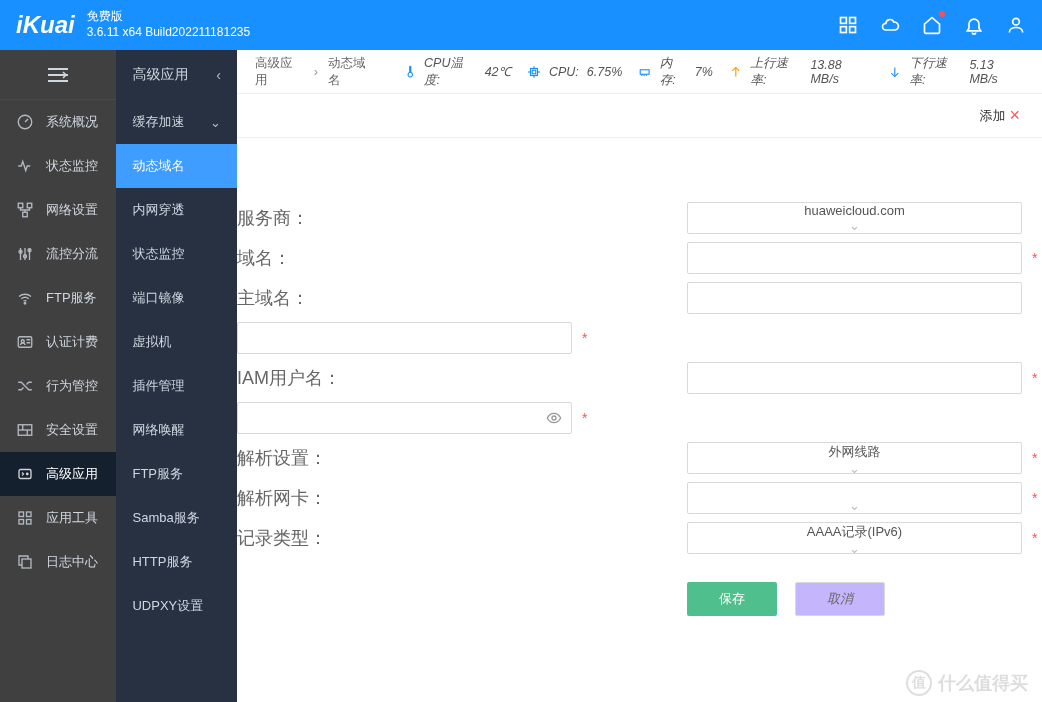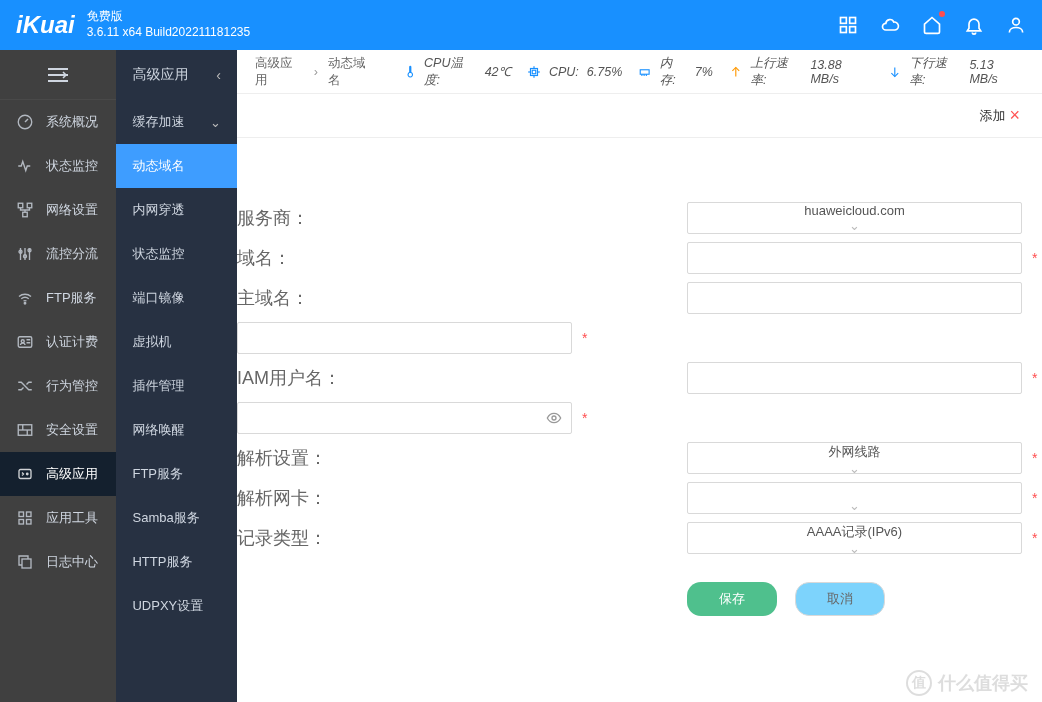--- a/index.html
+++ b/index.html
@@ -45,23 +45,23 @@
 .frow { display: flex; align-items: center; height: 40px; margin-bottom: 0; }
 .flabel { width: 450px; text-align: left; padding-right: 18px; color: #666; font-size: 18px; }
 .fcontrol { width: 335px; position: relative; }
 .finput, .fselect { width: 100%; height: 32px; border: 1px solid #d9d9d9; border-radius: 2px; padding: 0 10px; font-size: 13px; color: #555; background: #fff; display: flex; align-items: center; justify-content: space-between; cursor: pointer; flex-direction: column; }
 .finput { cursor: text; }
 .fstar { color: #ff4d4f; margin-left: 10px; font-size: 14px; width: 10px; }
 .chev { color: #bbb; }
 .eye { position: absolute; right: 10px; top: 8px; color: #999; cursor: pointer; }
 
 .btn-row { display: flex; gap: 18px; margin-top: 24px; padding-left: 450px; }
-.btn { width: 90px; height: 34px; border-radius: 14px; font-size: 13px; cursor: pointer; display: flex; align-items: center; justify-content: center; }
+.btn { width: 90px; height: 34px; border-radius: 2px; font-size: 13px; cursor: pointer; display: flex; align-items: center; justify-content: center; }
 .btn-save { background: #4fc08d; color: #fff; border: none; }
-.btn-cancel { background: #7dd3fc; color: #666; border: 1px solid #d9d9d9; }
+.btn-cancel { background: #c4b5fd; color: #666; border: 1px solid #d9d9d9; font-style: italic; }
 
 .watermark { position: absolute; right: 14px; bottom: 6px; color: #ccc; font-size: 18px; font-weight: bold; pointer-events: none; opacity: 0.65; display: flex; align-items: center; gap: 6px; }
 .watermark .wcirc { width: 26px; height: 26px; border: 2px solid #ccc; border-radius: 50%; display: flex; align-items: center; justify-content: center; font-size: 14px; }
 </style>
 </head>
 <body>
 
 <div class="top-header">
   <div class="logo">iKuai</div>
   <div class="version-block">

